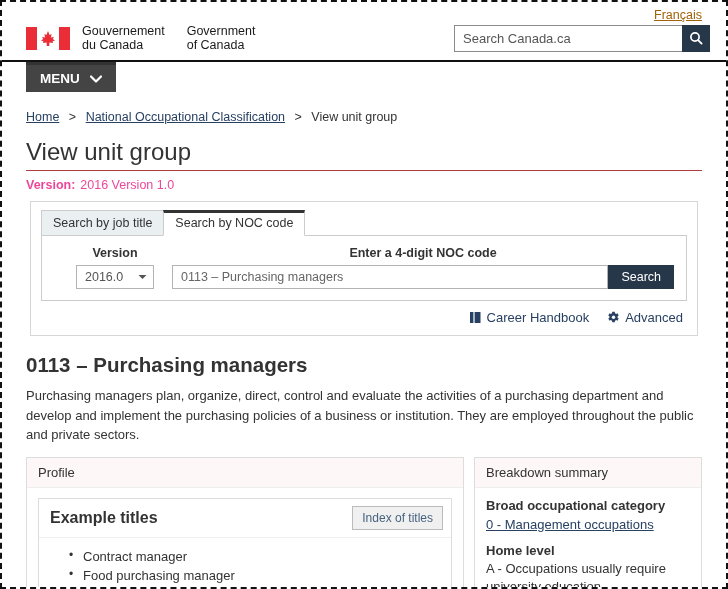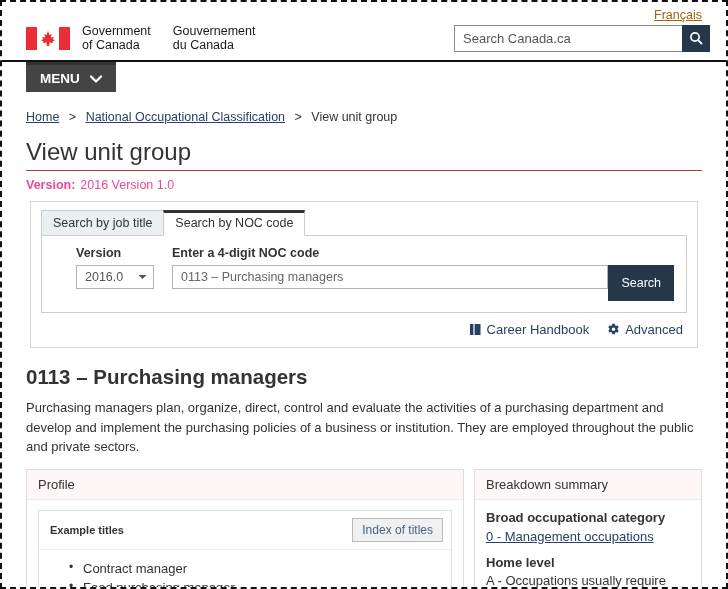--- a/index.html
+++ b/index.html
@@ -84,38 +84,38 @@
     border: 1px solid #ccc; background: #eaeff2; height: 26px; line-height: 15px;
   }
   .tab.active {
     background: #fff; border-bottom-color: #fff; border-top: 3px solid #333;
     padding-top: 3px; margin-left: -1px;
   }
   .tab-body {
     border: 1px solid #ccc; margin-top: -1px; padding: 10px 12px 11px 12px;
     display: flex; gap: 18px; align-items: flex-start; background: #fff;
   }
-  .field-label { font-size: 12.5px; font-weight: bold; color: #333; display: block; padding-bottom: 5px; }
+  .field-label { font-size: 12.5px; font-weight: bold; color: #333; display: block; padding-bottom: 5px; text-align: center; }
   .version-col { padding-left: 22px; }
   .select-box {
     width: 78px; height: 24px; border: 1px solid #b3b3b3; background: #fff;
     font-size: 12.5px; color: #555; display: flex; align-items: center;
     justify-content: space-between; padding: 0 6px 0 8px; cursor: pointer;
   }
   .code-col { flex: 1; }
   .code-input-wrap { display: flex; width: 100%; }
   .code-input {
     flex: 1; height: 24px; border: 1px solid #b3b3b3; padding: 0 8px;
     font-size: 12.5px; color: #666; font-family: "Liberation Sans", sans-serif;
     outline: none; background: #fff;
   }
   .code-input::placeholder { color: #666; }
   .submit-btn {
     background: #26374a; color: #fff; font-size: 12.5px; border: 1px solid #26374a;
-    height: 36px; padding: 0 12px; cursor: pointer;
+    height: 24px; padding: 0 12px; cursor: pointer;
     font-family: "Liberation Sans", sans-serif;
   }
   .panel-links {
     display: flex; justify-content: flex-end; gap: 18px; padding: 9px 4px 2px 0;
     font-size: 13px;
   }
   .panel-link { color: #284162; display: flex; align-items: center; gap: 5px; cursor: pointer; }
 
   
   h2.occ-title {
@@ -131,21 +131,21 @@
   .panel-head {
     background: #fdf7f7; border-bottom: 1px solid #eee;
     font-size: 13px; color: #333; padding: 7px 11px 7px 11px;
   }
   .panel-inner { padding: 10px 11px 0 11px; }
   .subpanel { border: 1px solid #ddd; background: #fff; }
   .subpanel-head {
     display: flex; align-items: center; justify-content: space-between;
     padding: 7px 8px 7px 11px; border-bottom: 1px solid #eee; background: #fff;
   }
-  .subpanel-title { font-size: 11px; font-weight: bold; color: #333; }
+  .subpanel-title { font-size: 16px; font-weight: bold; color: #333; }
   .ghost-btn {
     background: #f0f0f0; border: 1px solid #bbb; color: #46637f;
     font-size: 12px; padding: 4px 9px; cursor: pointer;
     font-family: "Liberation Sans", sans-serif;
   }
   ul.titles { list-style: none; padding: 9px 0 0 30px; }
   ul.titles li {
     font-size: 13px; color: #333; line-height: 19px; position: relative;
     padding-left: 14px;
   }
@@ -174,26 +174,26 @@
         <span class="flag">
           <svg width="44" height="23" viewBox="0 0 44 23">
             <rect x="0" y="0" width="11" height="23" fill="#ea2d37"></rect>
             <rect x="33" y="0" width="11" height="23" fill="#ea2d37"></rect>
             <rect x="11" y="0" width="22" height="23" fill="#ffffff"></rect>
             <path d="M22 4 L23.6 8.1 L25.6 7.0 L24.9 10.6 L28 10.0 L26.8 12.1 L29 13.6 L26.6 14.3 L27.0 16.0 L23.4 15.4 L23.2 19 L22 19 L20.8 19 L20.6 15.4 L17.0 16.0 L17.4 14.3 L15 13.6 L17.2 12.1 L16 10.0 L19.1 10.6 L18.4 7.0 L20.4 8.1 Z" fill="#ea2d37"></path>
           </svg>
         </span>
         <span class="wordmark">
           <span>
+            <span>Gouvernement</span>
+            <span>du Canada</span>
+          </span>
+          <span>
             <span>Government</span>
             <span>of Canada</span>
-          </span>
-          <span>
-            <span>Gouvernement</span>
-            <span>du Canada</span>
           </span>
         </span>
       </div>
       <div class="site-search">
         <input type="text" placeholder="Search Canada.ca" style="">
         <span class="search-btn">
           <svg width="14" height="14" viewBox="0 0 14 14">
             <circle cx="6" cy="6" r="4.1" fill="none" stroke="#ffffff" stroke-width="1.7"></circle>
             <line x1="9.1" y1="9.1" x2="12.6" y2="12.6" stroke="#ffffff" stroke-width="1.9" stroke-linecap="round"></line>
           </svg>

